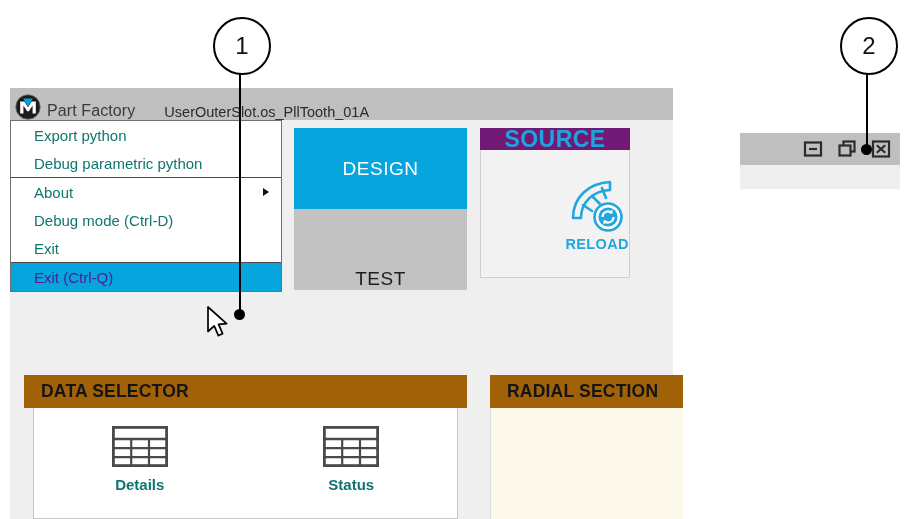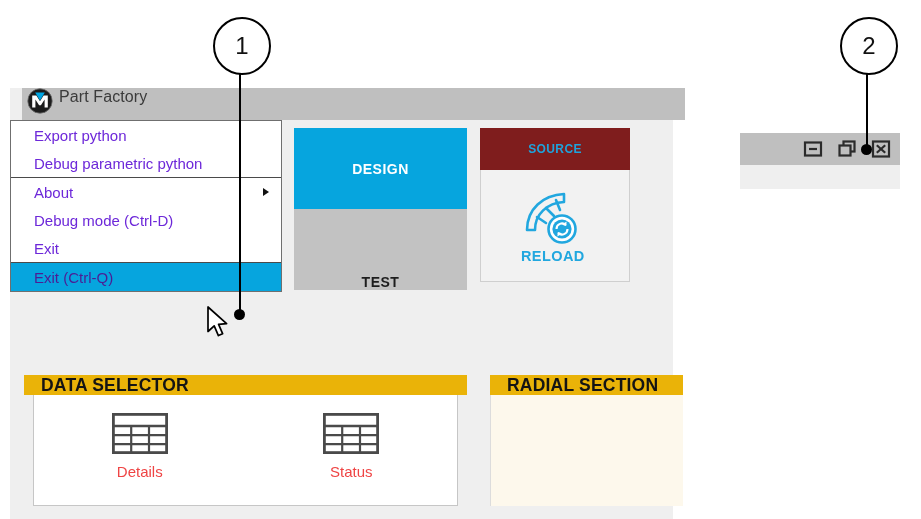--- a/index.html
+++ b/index.html
@@ -23,27 +23,27 @@
     top: 88px;
     width: 663px;
     height: 431px;
     background: #efefef;
     box-sizing: border-box;
   }
 
   
   #title-bar {
     position: absolute;
-    left: 12px;
+    left: 0;
     top: 0;
     width: 663px;
     height: 32px;
     background: #bfbfbf;
     display: flex;
-    align-items: flex-start;
+    align-items: flex-end;
   }
   #app-logo {
     width: 26px;
     height: 26px;
     margin-left: 5px;
     margin-right: 6px;
     flex: 0 0 auto;
   }
   #app-name {
     font-size: 16px;
@@ -73,22 +73,22 @@
     top: 8px;
     width: 173px;
     height: 163px;
   }
   .mode-tab {
     width: 173px;
     height: 81px;
     display: flex;
     align-items: center;
     justify-content: center;
-    font-size: 14px;
-    font-weight: bold;
+    font-size: 19px;
+    font-weight: normal;
     letter-spacing: .5px;
     box-sizing: border-box;
   }
   .mode-tab.active {
     background: #06a5de;
     color: #ffffff;
   }
   .mode-tab.inactive {
     background: #c2c2c2;
     color: #1d1d1d;
@@ -97,39 +97,39 @@
 
   
   #source-panel {
     position: absolute;
     left: 470px;
     top: 8px;
     width: 150px;
     height: 163px;
   }
   #source-header {
-    height: 42px;
-    background: #7f1d1d;
+    height: 22px;
+    background: #701a75;
     display: flex;
     align-items: center;
     justify-content: center;
     color: #1fa3dc;
-    font-size: 12px;
+    font-size: 23px;
     font-weight: bold;
     letter-spacing: .4px;
   }
   #reload-button {
-    height: 112px;
+    height: 128px;
     background: #f2f2f2;
     border: 1px solid #cfcfcf;
     border-top: none;
     box-sizing: border-box;
     display: flex;
     flex-direction: column;
-    align-items: flex-start;
+    align-items: flex-end;
     justify-content: center;
     padding-left: 40px;
   }
   #reload-icon { width: 62px; height: 58px; }
   #reload-label {
     margin-top: 2px;
     color: #21a7df;
     font-size: 14.5px;
     font-weight: bold;
     letter-spacing: .4px;
@@ -144,22 +144,22 @@
     height: 144px;
   }
   #radial-section-panel {
     position: absolute;
     left: 480px;
     top: 255px;
     width: 193px;
     height: 144px;
   }
   .panel-header {
-    height: 20px;
-    background: #eab308;
+    height: 33px;
+    background: #a16207;
     display: flex;
     align-items: center;
     color: #141414;
     font-size: 17.5px;
     font-weight: bold;
     letter-spacing: .2px;
     padding-left: 17px;
     box-sizing: border-box;
   }
   #data-selector-body {
@@ -183,42 +183,43 @@
   .data-item {
     width: 50%;
     display: flex;
     flex-direction: column;
     align-items: center;
   }
   .table-icon { width: 56px; height: 41px; }
   .data-item-label {
     margin-top: 9px;
     font-size: 15px;
-    color: #ef4444;
+    color: #0f766e;
+    font-weight: bold;
   }
 
   
   #menu-panel {
     position: absolute;
     left: 10px;
     top: 120px;
     width: 272px;
     background: #ffffff;
     border: 1px solid #6f6f6f;
     box-sizing: border-box;
     z-index: 40;
   }
   .menu-item {
     height: 28px;
     display: flex;
     align-items: center;
     padding-left: 23px;
     padding-right: 10px;
     font-size: 15px;
-    color: #6d28d9;
+    color: #0f766e;
     box-sizing: border-box;
     position: relative;
   }
   .menu-item.highlighted {
     background: #06a5de;
     color: #4c1d95;
   }
   .menu-sep {
     height: 0;
     border-top: 1px solid #4a4a4a;
@@ -306,20 +307,21 @@
 <div id="app-window">
 
   <div id="title-bar">
     <svg id="app-logo" viewBox="0 0 26 26">
       <circle cx="13" cy="13" r="12.2" fill="#1c1c1c"></circle>
       <path d="M5.2 19.6 L5.2 7.4 L9.4 7.4 L13 13.2 L16.6 7.4 L20.8 7.4 L20.8 19.6 L17.6 19.6 L17.6 11.6 L13.9 17.2 L12.1 17.2 L8.4 11.6 L8.4 19.6 Z" fill="#ffffff"></path>
       <path d="M8.2 4.6 L17.8 4.6 L13 12.4 Z" fill="#00a7e4"></path>
       <circle cx="13" cy="13" r="12.2" fill="none" stroke="#6b6b6b" stroke-width="0.8"></circle>
     </svg>
     <span id="app-name">Part Factory</span>
+    <span id="doc-title">UserOuterSlot.os_PllTooth_01A</span>
   </div>
 
   <div id="app-body">
 
     <div id="mode-tabs">
       <div class="mode-tab active">
         <span>DESIGN</span>
       </div>
       <div class="mode-tab inactive">
         <span>TEST</span>

